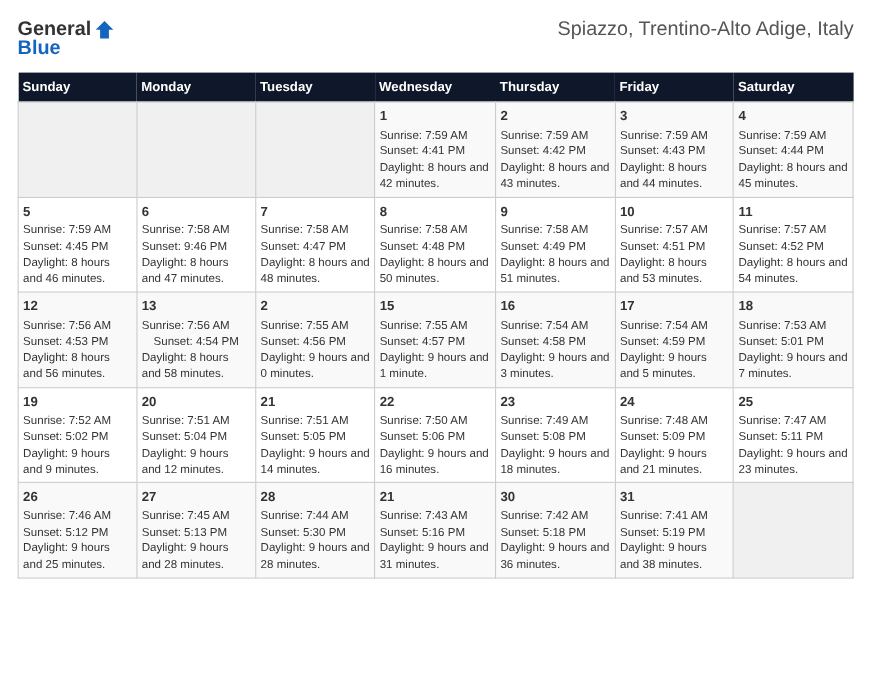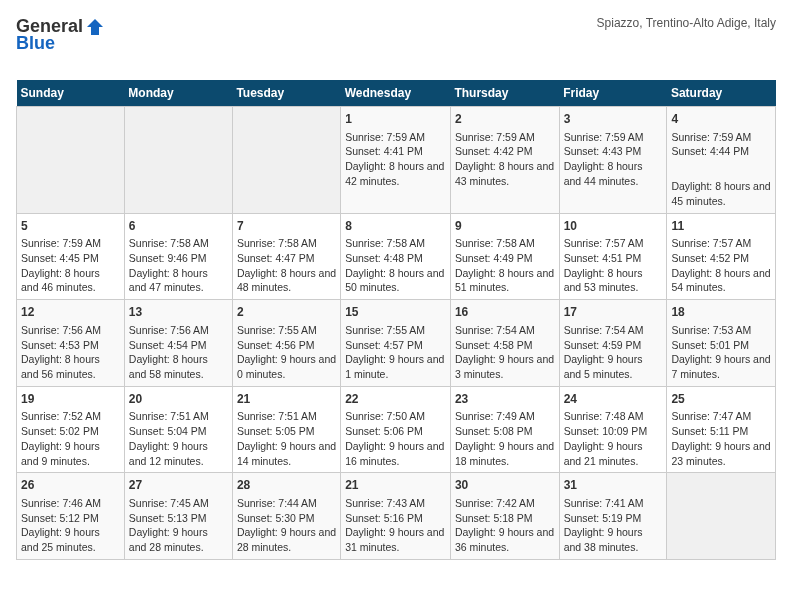--- a/index.html
+++ b/index.html
@@ -7,21 +7,21 @@
       font-family: Arial, sans-serif;
       background: #fff;
       width: 792px;
       min-height: 612px;
       padding: 16px;
     }
     .header {
       display: flex;
       align-items: flex-start;
       justify-content: space-between;
-      margin-bottom: 26px;
+      margin-bottom: 12px;
     }
     .logo {
       display: flex;
       flex-direction: column;
       align-items: flex-start;
     }
     .logo-text {
       display: flex;
       align-items: center;
     }
@@ -42,30 +42,30 @@
     }
     .title-section {
       text-align: right;
     }
     .month-title {
       font-size: 32px;
       font-weight: normal;
       color: #333;
     }
     .location-title {
-      font-size: 12px;
+      font-size: 18px;
       color: #555;
     }
     table {
       width: 100%;
       border-collapse: collapse;
       font-size: 11px;
     }
     thead tr th {
-      background-color: #0c4a6e;
+      background-color: #0f172a;
       color: #fff;
       padding: 6px 4px;
       text-align: left;
       font-weight: bold;
       font-size: 12px;
     }
     tbody tr td {
       border: 1px solid #ccc;
       vertical-align: top;
       padding: 4px;
@@ -142,21 +142,21 @@
         <td>
           <span class="day-number">3</span>
           <span style="display: block;">Sunrise: 7:59 AM</span>
           <span style="display: block;">Sunset: 4:43 PM</span>
           <span style="display: block;">Daylight: 8 hours and 44 minutes.</span>
         </td>
         <td>
           <span class="day-number">4</span>
           <span style="display: block;">Sunrise: 7:59 AM</span>
           <span style="display: block;">Sunset: 4:44 PM</span>
-          <span style="display: block; margin-top: 20px;">Daylight: 8 hours and 45 minutes.</span>
+          <span style="display: block;">Daylight: 8 hours and 45 minutes.</span>
         </td>
       </tr>
       <tr>
         <td>
           <span class="day-number">5</span>
           <span style="display: block;">Sunrise: 7:59 AM</span>
           <span style="display: block;">Sunset: 4:45 PM</span>
           <span style="display: block;">Daylight: 8 hours and 46 minutes.</span>
         </td>
         <td>
@@ -199,21 +199,21 @@
       <tr>
         <td>
           <span class="day-number">12</span>
           <span style="display: block;">Sunrise: 7:56 AM</span>
           <span style="display: block;">Sunset: 4:53 PM</span>
           <span style="display: block;">Daylight: 8 hours and 56 minutes.</span>
         </td>
         <td>
           <span class="day-number">13</span>
           <span style="display: block;">Sunrise: 7:56 AM</span>
-          <span style="display: block;">Sunset: 4:54 PM</span>
+          <span style="display: block; text-align: center;">Sunset: 4:54 PM</span>
           <span style="display: block;">Daylight: 8 hours and 58 minutes.</span>
         </td>
         <td>
           <span class="day-number">2</span>
           <span style="display: block;">Sunrise: 7:55 AM</span>
           <span style="display: block;">Sunset: 4:56 PM</span>
           <span style="display: block;">Daylight: 9 hours and 0 minutes.</span>
         </td>
         <td>
           <span class="day-number">15</span>
@@ -267,21 +267,21 @@
         </td>
         <td>
           <span class="day-number">23</span>
           <span style="display: block;">Sunrise: 7:49 AM</span>
           <span style="display: block;">Sunset: 5:08 PM</span>
           <span style="display: block;">Daylight: 9 hours and 18 minutes.</span>
         </td>
         <td>
           <span class="day-number">24</span>
           <span style="display: block;">Sunrise: 7:48 AM</span>
-          <span style="display: block;">Sunset: 10:09 PM</span>
+          <span style="display: block;">Sunset: 5:09 PM</span>
           <span style="display: block;">Daylight: 9 hours and 21 minutes.</span>
         </td>
         <td>
           <span class="day-number">25</span>
           <span style="display: block;">Sunrise: 7:47 AM</span>
           <span style="display: block;">Sunset: 5:11 PM</span>
           <span style="display: block;">Daylight: 9 hours and 23 minutes.</span>
         </td>
       </tr>
       <tr>

